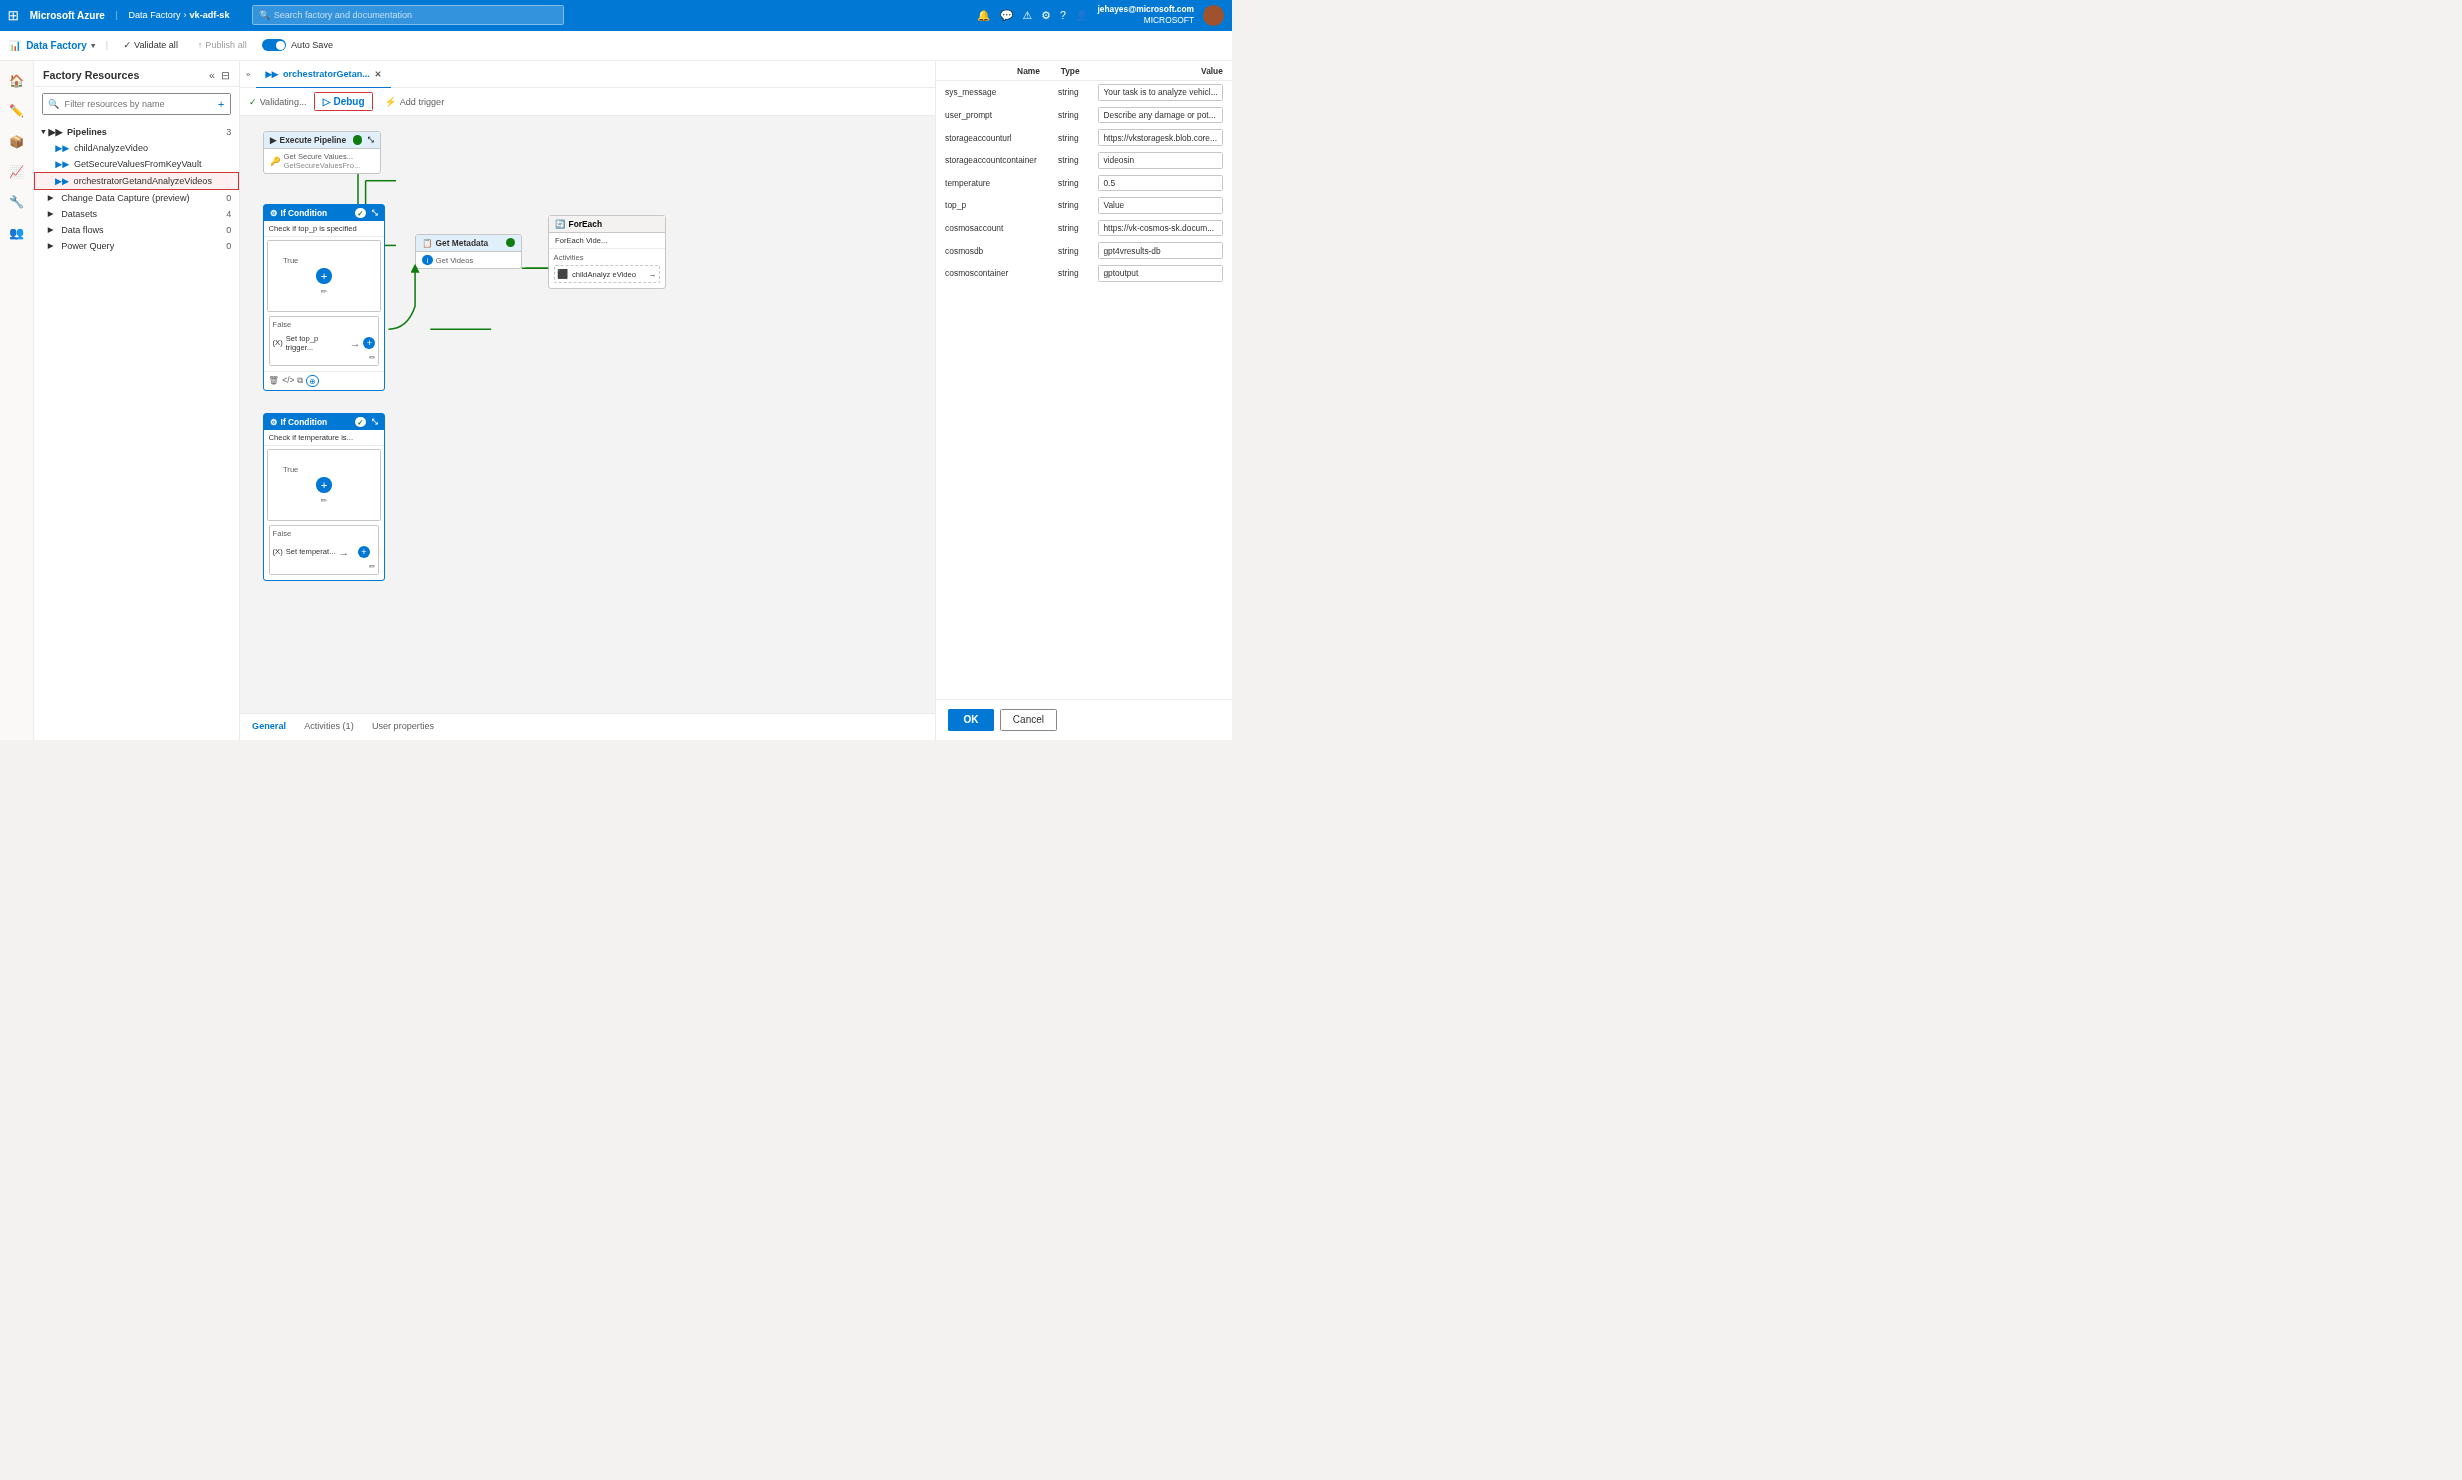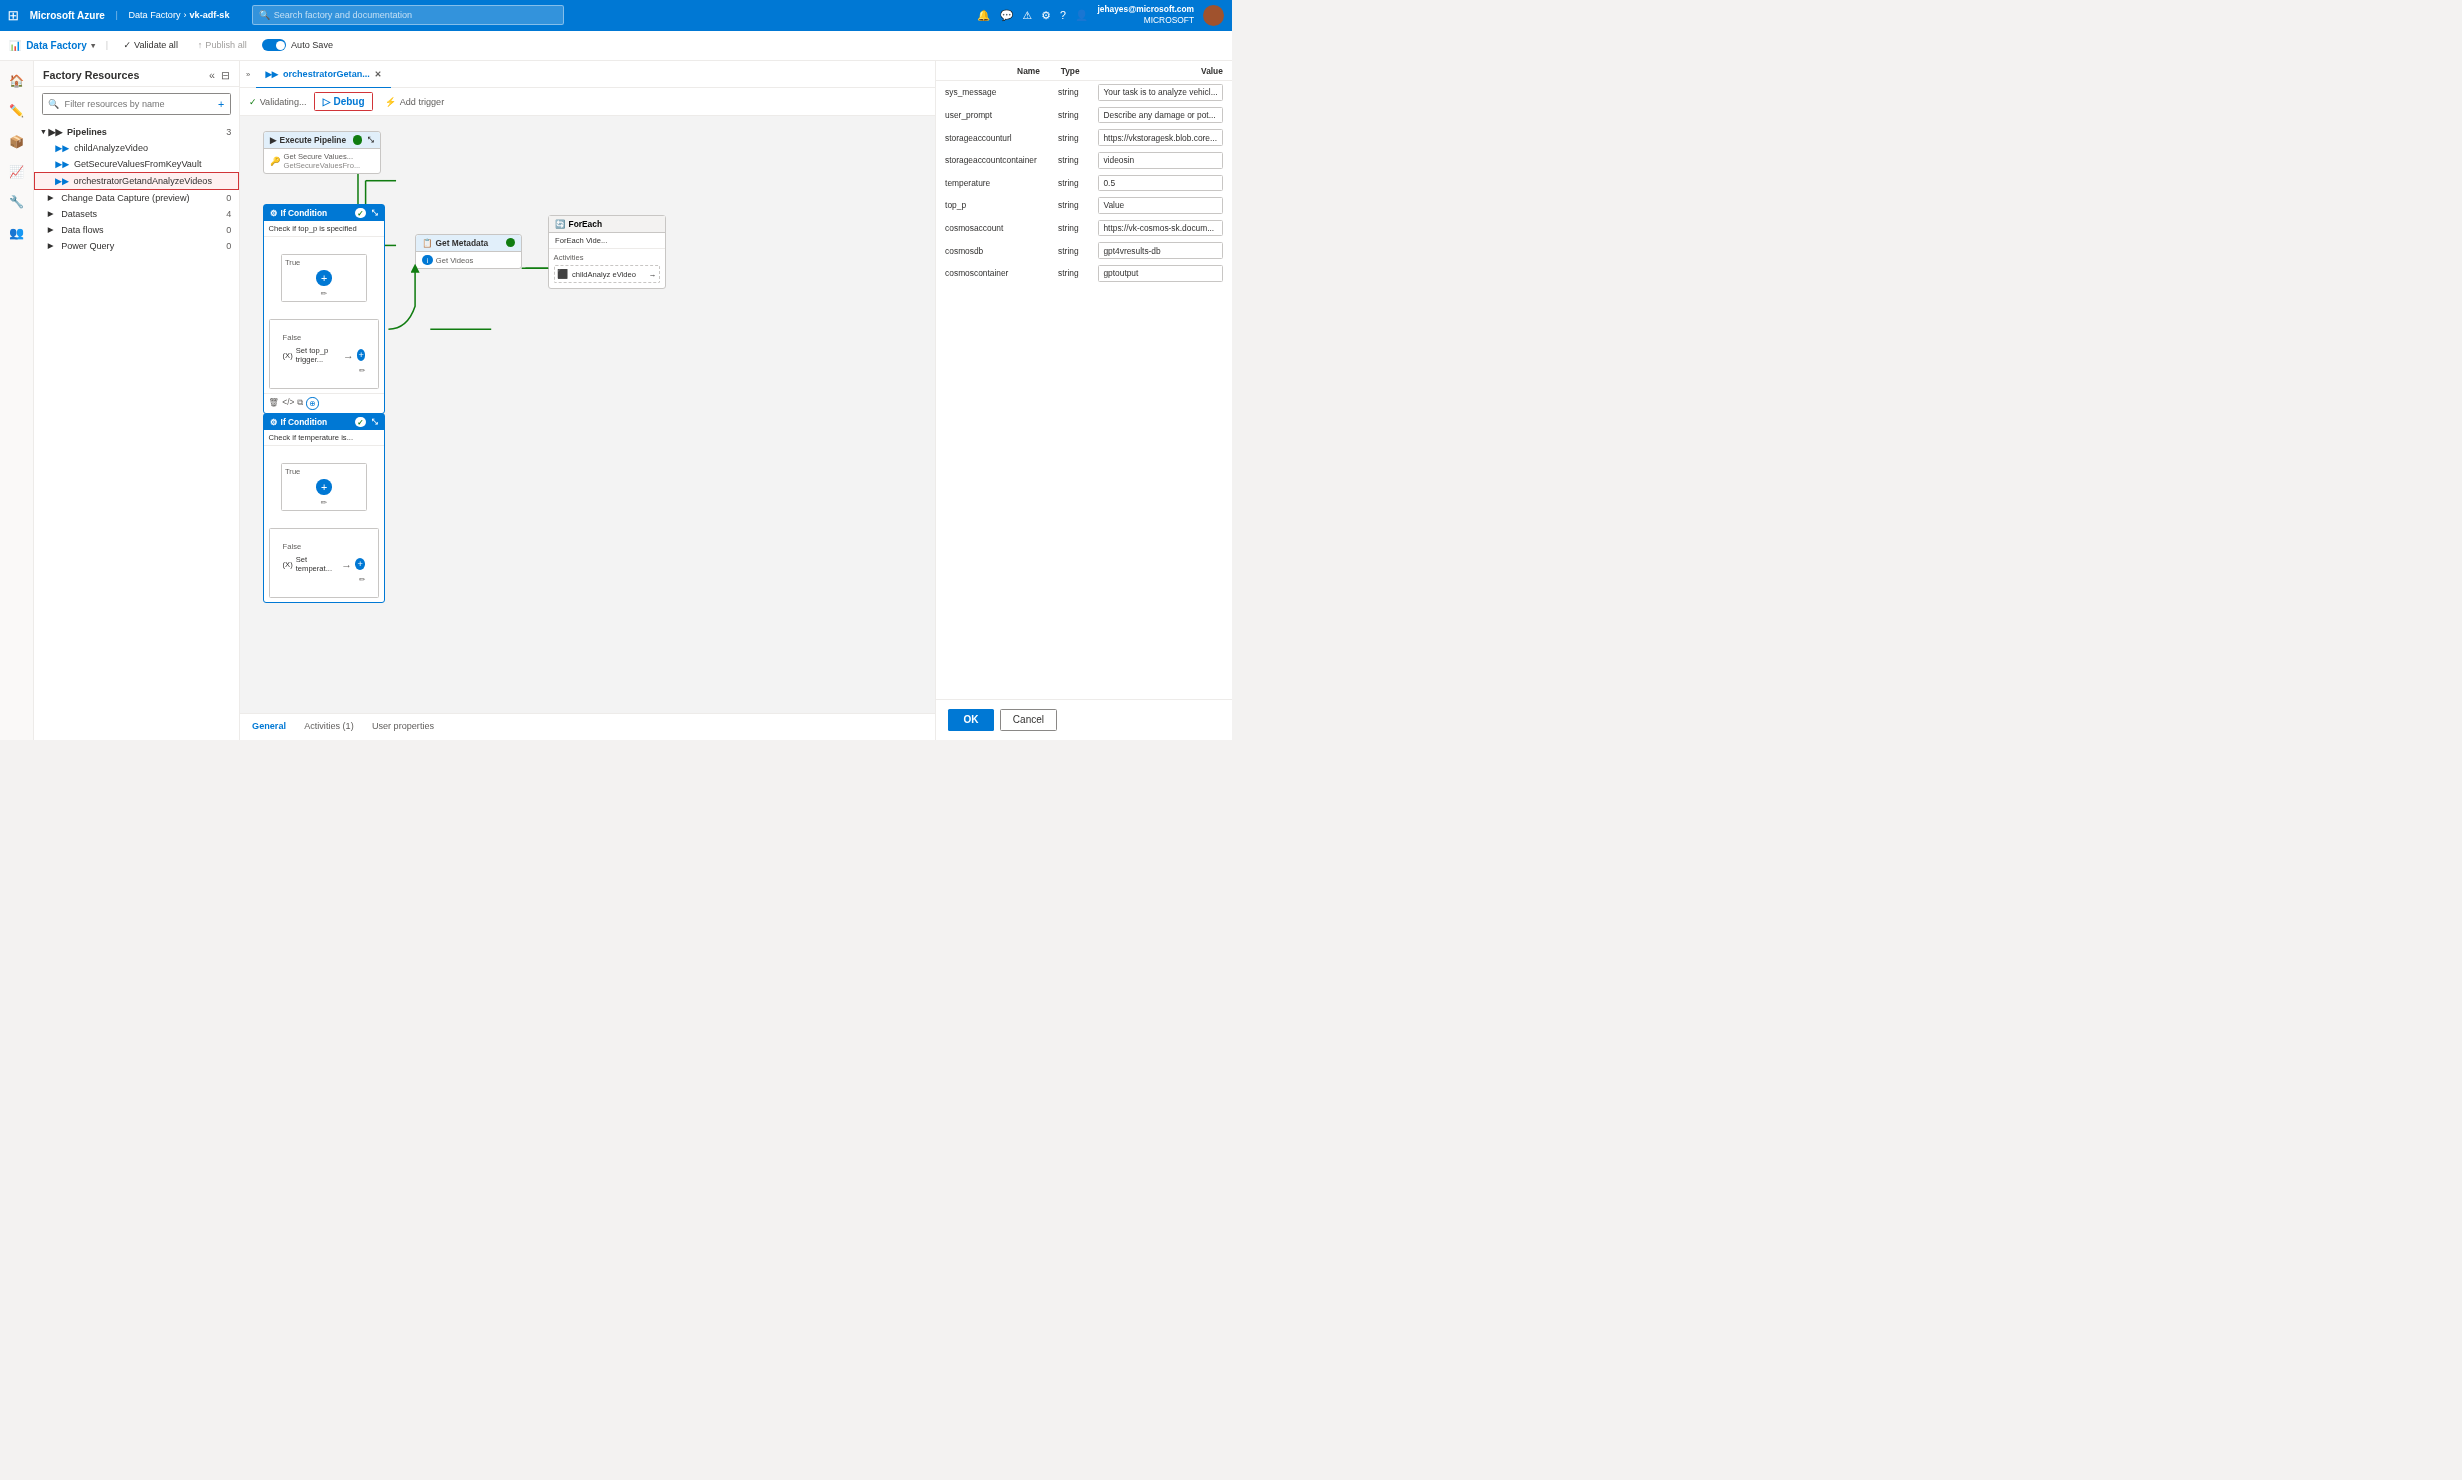--- a/index.html
+++ b/index.html
@@ -148,28 +148,28 @@
     .status-green { background: #107c10; }
 
     .if-condition-node {
       position: absolute; background: white; border: 1.5px solid #0078d4;
       border-radius: 3px; width: 118px;
     }
     .if-condition-header {
       background: #0078d4; color: white; padding: 3px 6.1px;
       font-size: 8.4px; font-weight: 600; display: flex; align-items: center; gap: 3px;
     }
-    .if-true-section { border: 0.8px solid #c8c6c4; margin: 17px; border-radius: 1.5px; padding: 3px; min-height: 46px; }
+    .if-true-section { border: 0.8px solid #c8c6c4; margin: 3px; border-radius: 1.5px; padding: 15px; min-height: 46px; }
     .if-section-label { font-size: 7.6px; color: #605e5c; margin-bottom: 3px; }
     .if-add-btn {
       width: 15.2px; height: 15.2px; border-radius: 50%; background: #0078d4;
       color: white; display: flex; align-items: center; justify-content: center;
       font-size: 10.7px; cursor: pointer; margin: 3px auto;
     }
-    .if-false-section { border: 0.8px solid #c8c6c4; margin: 4.6px; border-radius: 1.5px; padding: 13px; min-height: 46px; }
+    .if-false-section { border: 0.8px solid #c8c6c4; margin: 4.6px; border-radius: 1.5px; padding: 3px; min-height: 46px; }
     .node-actions { display: flex; gap: 3px; padding: 3px 4.6px; border-top: 0.8px solid #edebe9; }
     .node-action-btn { font-size: 8.4px; color: #605e5c; cursor: pointer; }
 
     .foreach-node {
       position: absolute; background: white; border: 0.8px solid #c8c6c4;
       border-radius: 3px; width: 107px;
     }
     .foreach-header {
       background: #f3f2f1; padding: 3px 6.1px;
       font-size: 8.4px; font-weight: 600; display: flex; align-items: center; gap: 3px;

